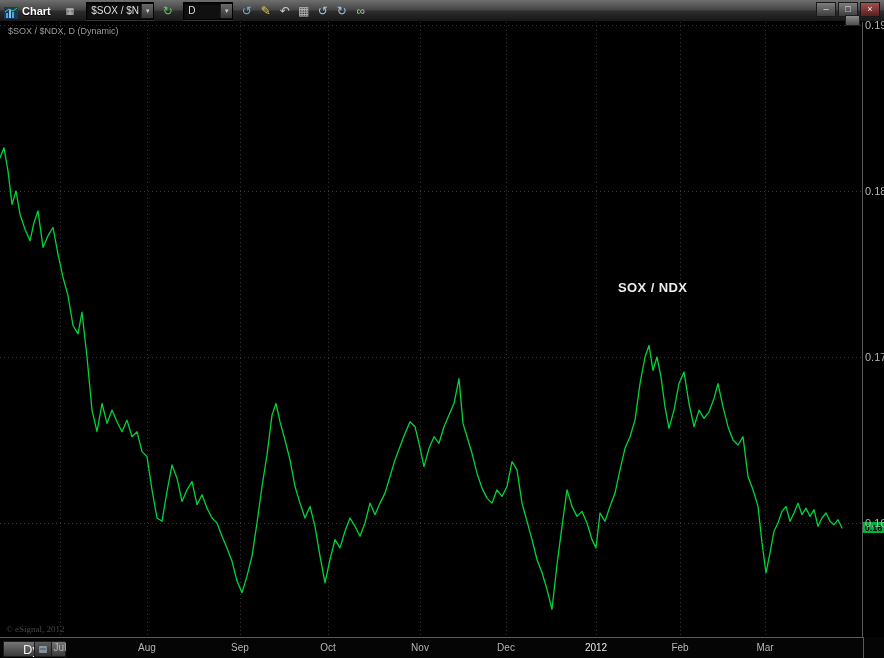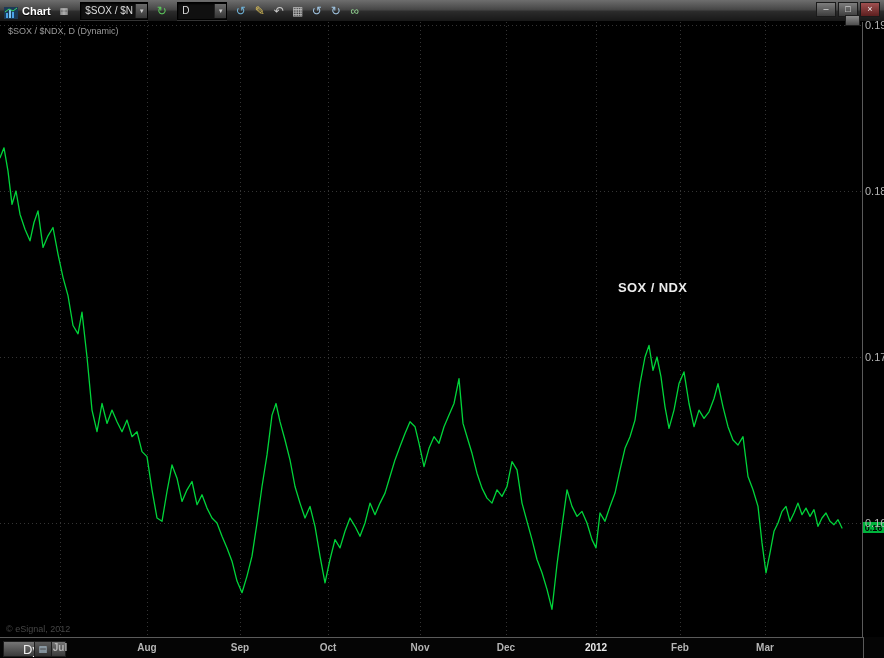--- a/index.html
+++ b/index.html
@@ -4,21 +4,21 @@
 <style>
   html,body{margin:0;padding:0;background:#000;}
   .window{position:relative;width:884px;height:658px;background:#000;overflow:hidden;
           font-family:"Liberation Sans",sans-serif;-webkit-font-smoothing:antialiased;}
 
   
   .titlebar{position:absolute;top:0;left:0;width:884px;height:22px;box-sizing:border-box;
             background:linear-gradient(#6e6e6e,#474747 45%,#2b2b2b 55%,#181818);
             border-bottom:1px solid #000;display:flex;align-items:center;gap:4px;padding:0 4px;}
   .app-icon{width:14px;height:12px;display:inline-block;}
-  .tb-title{color:#fff;font-size:11px;font-weight:bold;text-shadow:0 1px 1px #000;margin-right:5px;}
+  .tb-title{color:#fff;font-size:11px;font-weight:bold;text-shadow:0 1px 1px #000;margin-right:11px;}
   .badge-icon{color:#cfcfcf;font-size:9px;line-height:10px;}
   .combo{height:16px;background:#101010;border:1px solid #000;
          box-shadow:inset 0 1px 2px #000,0 1px 0 rgba(255,255,255,.12);
          color:#ddd;font-size:10px;display:flex;align-items:center;padding-left:4px;}
   .combo .val{white-space:nowrap;overflow:hidden;}
   .combo-symbol{width:62px;margin-left:8px;}
   .combo-interval{width:44px;margin-left:2px;}
   .combo .arrow{margin-left:auto;width:11px;height:14px;background:linear-gradient(#6a6a6a,#353535);
                 border-left:1px solid #222;color:#ccc;font-size:6px;display:flex;
                 align-items:center;justify-content:center;}
@@ -31,37 +31,37 @@
   .win-btn.close{background:linear-gradient(#a05050,#5c1f1f);}
   .mdi-btn{position:absolute;top:15px;right:24px;width:13px;height:9px;
            background:linear-gradient(#8c8c8c,#4f4f4f);border:1px solid #1e1e1e;z-index:5;}
 
   
   .chart-area{position:absolute;top:22px;left:0;width:884px;height:615px;background:#000;}
   #plot{position:absolute;top:0;left:0;}
   .legend{position:absolute;top:4px;left:8px;color:#9a9a9a;font-size:9px;}
   .annotation{position:absolute;top:258px;left:618px;color:#ececec;font-size:13px;
               font-weight:bold;letter-spacing:.4px;}
-  .watermark{position:absolute;top:602px;left:6px;color:#464646;font-size:9px;}
+  .watermark{position:absolute;top:602px;left:6px;color:#464646;font-size:9px;font-family:Liberation Serif, serif;}
 
   .price-axis{position:absolute;top:0;right:0;width:21px;height:615px;border-left:1px solid #5a5a5a;}
   .y-label{position:absolute;left:2px;color:#b5b5b5;font-size:11px;line-height:10px;}
   .last-badge{position:absolute;left:0;width:21px;height:11px;display:flex;align-items:center;
               justify-content:center;font-size:9px;font-weight:bold;}
 
   
   .bottombar{position:absolute;top:637px;left:0;width:884px;height:21px;background:#050505;
              border-top:1px solid #5a5a5a;box-sizing:border-box;}
   .dyn-button{position:absolute;left:3px;top:3px;height:14px;padding:0 19px;
               background:linear-gradient(#757575,#3a3a3a);border:1px solid #1d1d1d;
               color:#eee;font-size:13px;display:flex;align-items:center;}
   .dyn-icon{position:absolute;left:34px;top:3px;width:16px;height:14px;
             background:linear-gradient(#5c5c5c,#2e2e2e);border:1px solid #1d1d1d;
             color:#bcd6e8;font-size:9px;display:flex;align-items:center;justify-content:center;}
-  .month-label{position:absolute;top:4px;transform:translateX(-50%);color:#b5b5b5;font-size:10px;font-weight:bold;}
+  .month-label{position:absolute;top:4px;transform:translateX(-50%);color:#b5b5b5;font-size:10px;}
   .month-label.year{color:#e9e9e9;}
   .axis-corner{position:absolute;top:637px;right:0;width:21px;height:21px;
                border-left:1px solid #5a5a5a;box-sizing:border-box;background:#050505;}
 </style>
 </head>
 <body>
 
 <div class="window">
 
   <div class="titlebar">

